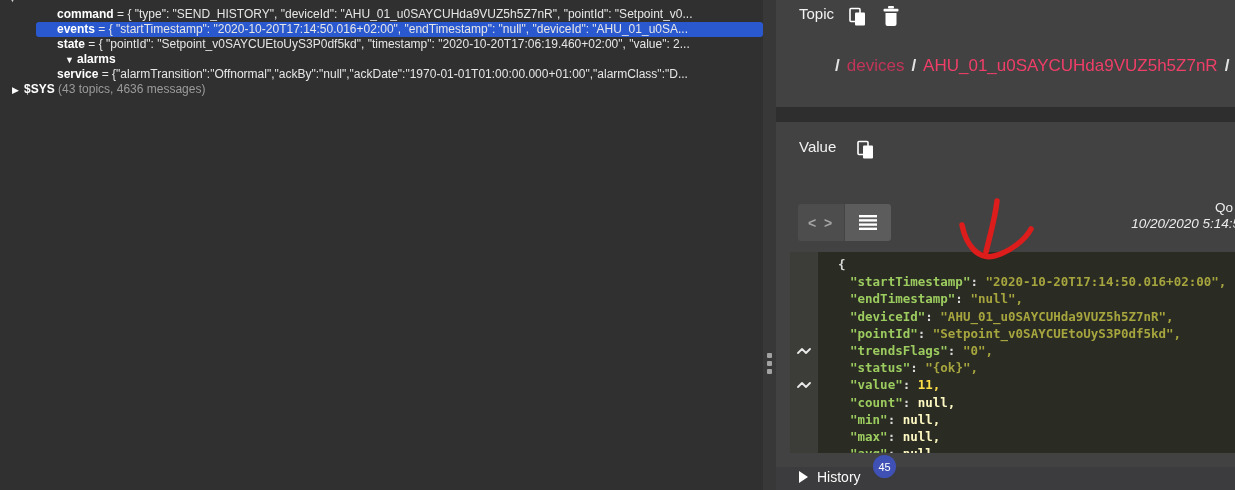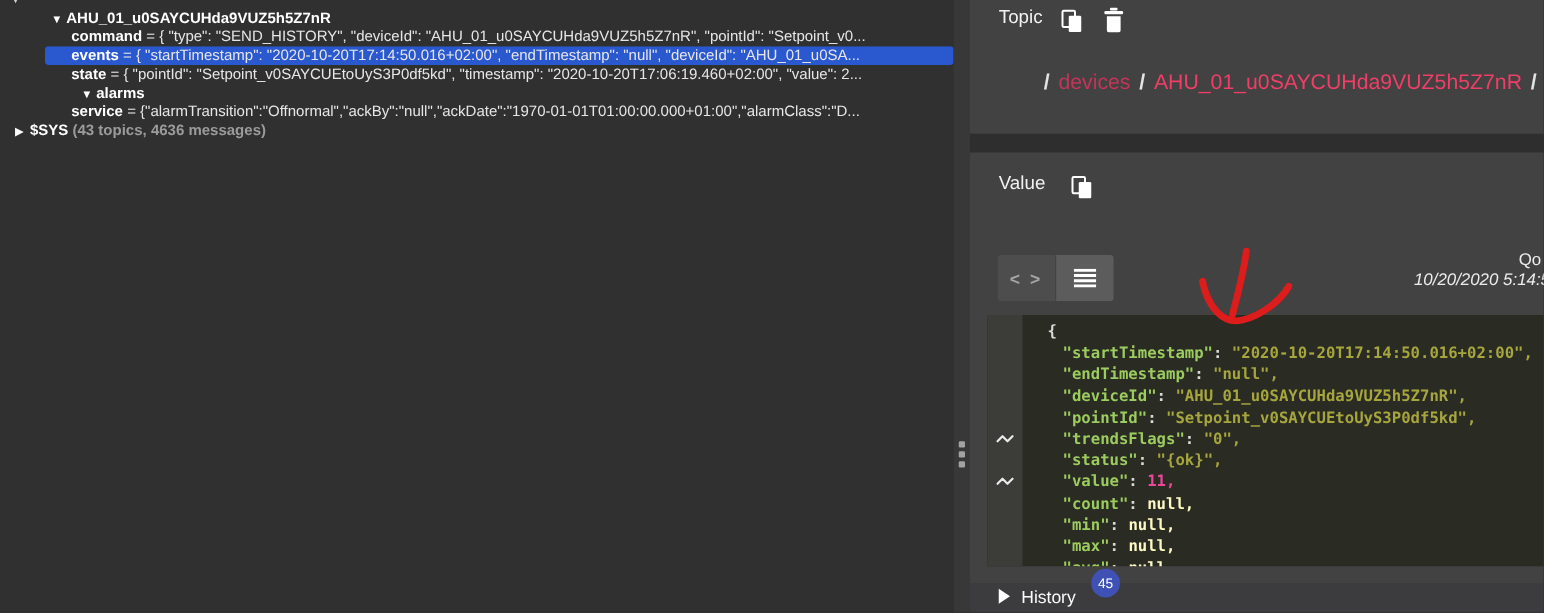--- a/index.html
+++ b/index.html
@@ -8,21 +8,21 @@
   .stage{position:relative;width:1235px;height:490px;overflow:hidden;}
 
   
   .left-panel{position:absolute;left:0;top:0;width:763px;height:490px;background:#303030;overflow:hidden;}
   .tree{position:absolute;left:0;top:7px;right:0;font-size:12px;line-height:15px;color:#ededed;}
   .t-row{height:15px;white-space:pre;overflow:hidden;}
   .t-arrow{display:inline-block;font-size:9px;width:12px;color:#fff;vertical-align:0.5px;}
   .t-name{font-weight:bold;color:#fff;}
   .t-eq{color:#e6e6e6;}
   .t-payload{color:#e6e6e6;}
-  .t-count{color:#9b9b9b;font-weight:bold;}
+  .t-count{color:#9b9b9b;}
   .row-sel{margin-left:36px;background:#2a58cf;border-radius:3px;padding-left:2px;height:15px;}
   .root-arrow{position:absolute;left:8px;top:-6px;font-size:9px;color:#cfcfcf;}
 
   
   .splitter{position:absolute;left:763px;top:0;width:13px;height:490px;background:#383838;}
   .grip{position:absolute;left:4px;top:353px;}
   .grip i{display:block;width:5px;height:5px;border-radius:1px;background:#a2a2a2;margin-bottom:3px;}
 
   
   .topic-card{position:absolute;left:776px;top:0;width:459px;height:107px;background:#424242;color:#eee;}
@@ -44,21 +44,21 @@
   
   .json-box{position:absolute;left:14px;top:130px;width:445px;height:201px;background:#2a2b23;overflow:hidden;}
   .json-box::before{content:"";position:absolute;left:0;top:0;bottom:0;width:28px;background:#3c3c38;}
   .j-line{position:relative;white-space:pre;font-family:"DejaVu Sans Mono","Liberation Mono",monospace;
           font-size:12.5px;font-weight:bold;height:17.2px;line-height:17.2px;padding-left:48px;}
   .j-line:first-child{margin-top:4px;}
   .j-indent{display:inline-block;width:12px;}
   .k{color:#9ccc5f;}
   .p{color:#d8d8d8;}
   .v-str{color:#a6a53e;}
-  .v-num{color:#ec4899;}
+  .v-num{color:#fde047;}
   .v-null{color:#fef9c3;}
   .gutter-mark{position:absolute;left:7px;top:5px;}
 
   
   .history-row{position:absolute;left:776px;top:467px;width:459px;height:23px;background:#3c3c3e;color:#fff;}
   .hist-arrow{position:absolute;left:23px;top:4px;width:0;height:0;border-left:9px solid #fff;
               border-top:6px solid transparent;border-bottom:6px solid transparent;}
   .hist-label{position:absolute;left:41px;top:2px;font-size:14px;color:#fafafa;}
   .badge{position:absolute;left:873px;top:455px;width:23px;height:23px;border-radius:50%;
          background:#3f51b5;color:#fff;font-size:11px;display:flex;align-items:center;justify-content:center;z-index:5;}
@@ -68,21 +68,20 @@
 </head>
 <body>
 
 <div class="stage">
 
   <div class="left-panel">
     <span class="root-arrow">▼</span>
     <div class="tree">
 
 
-      <div class="t-row" style="padding-left:41px"><span class="t-arrow">▼</span><span class="t-name">AHU_01_u0SAYCUHda9VUZ5h5Z7nR</span></div>
 
       <div class="t-row" style="padding-left:57px"><span class="t-name">command</span><span class="t-eq"> = </span><span class="t-payload">{ "type": "SEND_HISTORY", "deviceId": "AHU_01_u0SAYCUHda9VUZ5h5Z7nR", "pointId": "Setpoint_v0...</span></div>
 
       <div class="t-row" style="padding-left:0"><div class="row-sel t-row"><span style="display:inline-block;width:19px"></span><span class="t-name">events</span><span class="t-eq"> = </span><span class="t-payload">{ "startTimestamp": "2020-10-20T17:14:50.016+02:00", "endTimestamp": "null", "deviceId": "AHU_01_u0SA...</span></div></div>
 
       <div class="t-row" style="padding-left:57px"><span class="t-name">state</span><span class="t-eq"> = </span><span class="t-payload">{ "pointId": "Setpoint_v0SAYCUEtoUyS3P0df5kd", "timestamp": "2020-10-20T17:06:19.460+02:00", "value": 2...</span></div>
 
       <div class="t-row" style="padding-left:65px"><span class="t-arrow">▼</span><span class="t-name">alarms</span></div>
 
       <div class="t-row" style="padding-left:57px"><span class="t-name">service</span><span class="t-eq"> = </span><span class="t-payload">{"alarmTransition":"Offnormal","ackBy":"null","ackDate":"1970-01-01T01:00:00.000+01:00","alarmClass":"D...</span></div>

